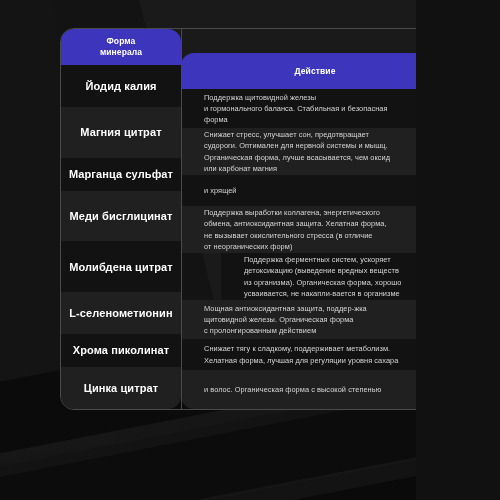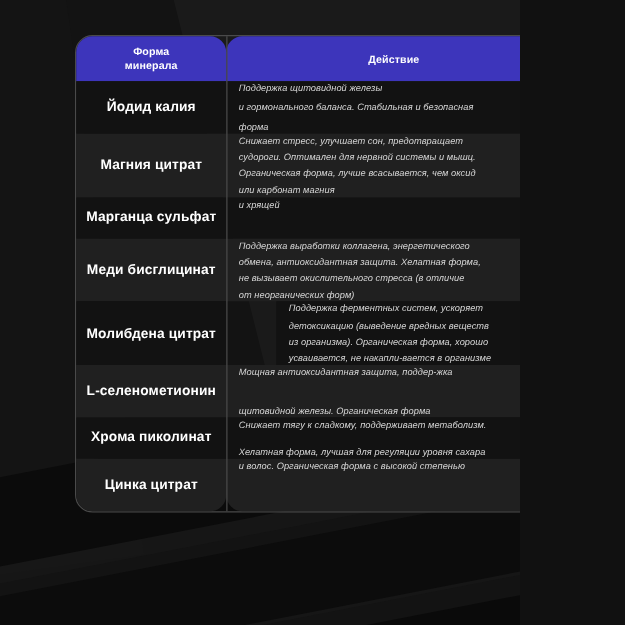--- a/index.html
+++ b/index.html
@@ -110,21 +110,21 @@
     font-weight:bold;
     display:flex;
     align-items:center;
     justify-content:center;
     text-align:center;
     line-height:1.25;
     letter-spacing:.1px;
     flex:none;
   }
   .col-left  .hcell { border-radius:13px 13px 0 0; }
-  .col-right .hcell { border-radius:13px 13px 0 0; }
+  .col-right .hcell { border-radius:13px 13px 0 0;margin-top:24px; }
 
   
   .ncell {
     color:#ffffff;
     font-size:11px;
     font-weight:bold;
     display:flex;
     align-items:center;
     justify-content:center;
     text-align:right;
@@ -132,25 +132,24 @@
     line-height:1.3;
     letter-spacing:.1px;
   }
 
   
   .dcell {
     color:#d6d6d6;
     font-size:7.4px;
     display:flex;
     flex-direction:column;
-    justify-content:space-between;
-    padding:0 10px;
+    justify-content:center;
+    padding:0 23px;
     line-height:1.52;
     letter-spacing:.05px;
-    font-style:italic;
   }
   .dcell .ln { white-space:nowrap; }
 
   .stripe-dark  { background:#121212; }
   .stripe-light { background:#202020; }
 
   .col-left  .last { border-radius:0 0 13px 13px; }
   .col-right .last { border-radius:0 0 13px 13px; }
 </style>
 </head>
@@ -214,20 +213,21 @@
               <span class="ln">не вызывает окислительного стресса (в отличие</span>
               <span class="ln">от неорганических форм)</span>
             </div><div class="dcell stripe-dark" style="height: 65.2px; margin-left: 40px;">
               <span class="ln">Поддержка ферментных систем, ускоряет</span>
               <span class="ln">детоксикацию (выведение вредных веществ</span>
               <span class="ln">из организма). Органическая форма, хорошо</span>
               <span class="ln">усваивается, не накапли-вается в организме</span>
             </div><div class="dcell stripe-light" style="height: 53.9px;">
               <span class="ln">Мощная антиоксидантная защита, поддер-жка</span>
               <span class="ln">щитовидной железы. Органическая форма</span>
+              <span class="ln">с пролонгированным действием</span>
             </div><div class="dcell stripe-dark" style="height: 42.6px;">
               <span class="ln">Снижает тягу к сладкому, поддерживает метаболизм.</span>
               <span class="ln">Хелатная форма, лучшая для регуляции уровня сахара</span>
             </div><div class="dcell stripe-light last" style="height: 53.9px;">
               <span class="ln">и волос. Органическая форма с высокой степенью</span>
             </div></div>
       </div>
 
       <div class="divider"></div>
     </div>

